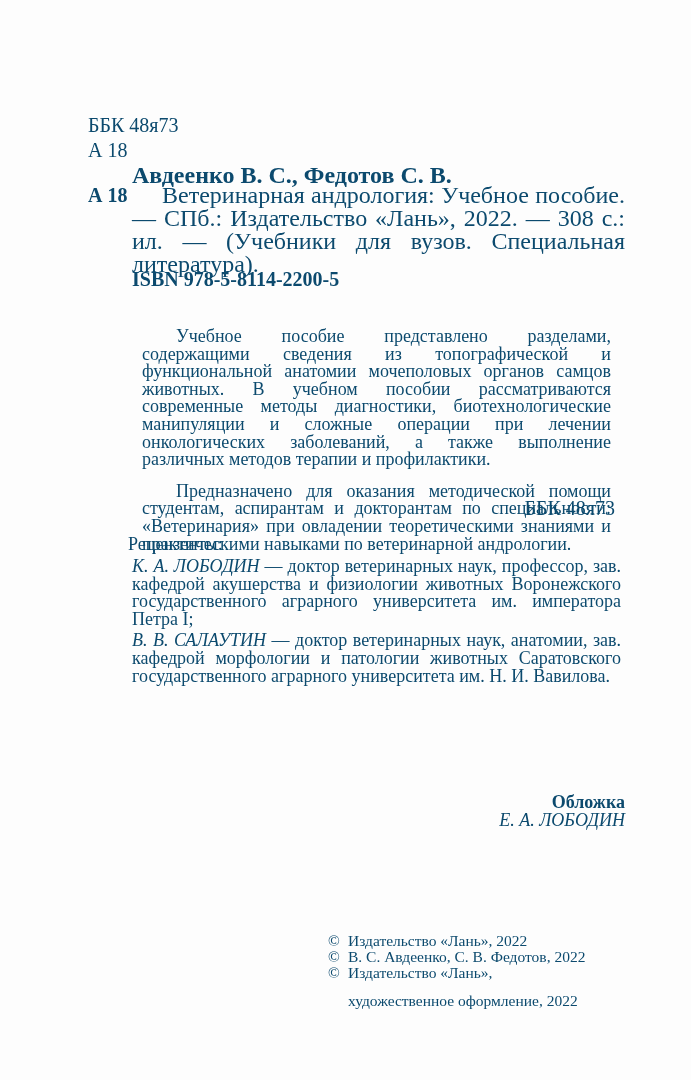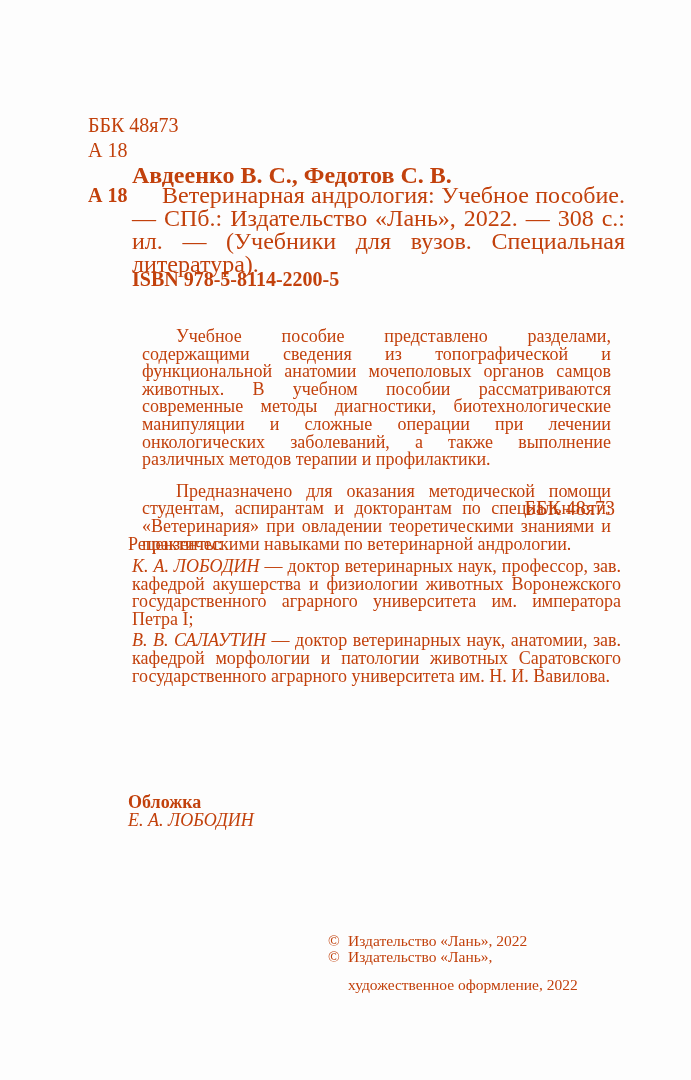--- a/index.html
+++ b/index.html
@@ -1,21 +1,21 @@
 <!DOCTYPE html>
 <html lang="ru"><head>
 <meta charset="utf-8">
 <style>
   html, body { margin: 0; padding: 0; background: #ffffff; }
   .page {
     position: relative;
     width: 691px;
     height: 1080px;
     background: #fdfdfd;
-    color: #c2410c;
+    color: #0c4a6e;
     font-family: "Liberation Serif", "DejaVu Serif", serif;
     overflow: hidden;
   }
   .bbk-top {
     position: absolute; left: 88px; top: 113px;
     font-size: 20px; line-height: 25px;
   }
   .authors {
     position: absolute; left: 132px; top: 163px;
     font-size: 24px; line-height: 25px; font-weight: bold;
@@ -48,21 +48,21 @@
     font-weight: normal; text-align: left;
   }
   .reviewers {
     position: absolute; left: 128px; top: 554px; width: 497px;
     font-size: 18px; line-height: 17.6px; text-align: justify;
   }
   .reviewers p { margin: 4px; }
   .rev-name { font-style: italic; }
   .cover-credit {
     position: absolute; left: 128px; top: 794px; width: 497px;
-    font-size: 18px; line-height: 17.6px; text-align: left;
+    font-size: 18px; line-height: 17.6px; text-align: right;
   }
   .cover-h { font-weight: bold; }
   .cover-n { font-style: italic; }
   .copyright {
     position: absolute; left: 328px; top: 933px;
     font-size: 15.5px; line-height: 16px;
   }
   .cr-sym { display: inline-block; width: 20px; }
   .cr-cont { padding-left: 20px; margin-top: 12px; }
 </style>
@@ -97,17 +97,18 @@
     <p><span class="rev-name">В. В. САЛАУТИН</span><span> — доктор ветеринарных наук, анатомии, зав. кафедрой морфологии и патологии животных Саратовского государственного аграрного университета им. Н. И. Вавилова.</span></p>
   </div>
 
   <div class="cover-credit">
     <div class="cover-h">Обложка</div>
     <div class="cover-n">Е. А. ЛОБОДИН</div>
   </div>
 
   <div class="copyright">
     <div class="cr-item"><span class="cr-sym">©</span><span>Издательство «Лань», 2022</span></div>
+    <div class="cr-item"><span class="cr-sym">©</span><span>В. С. Авдеенко, С. В. Федотов, 2022</span></div>
     <div class="cr-item"><span class="cr-sym">©</span><span>Издательство «Лань»,</span></div>
     <div class="cr-cont">художественное оформление, 2022</div>
   </div>
 
 </div>
 
 </body></html>

